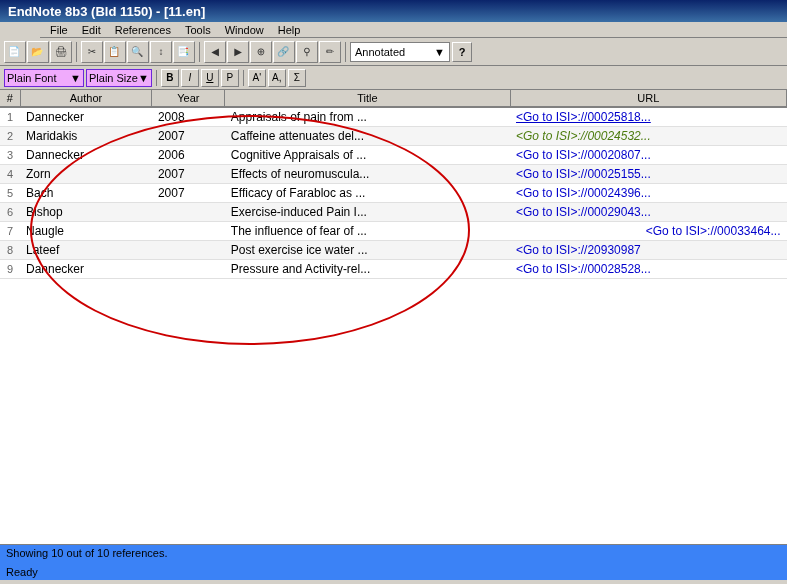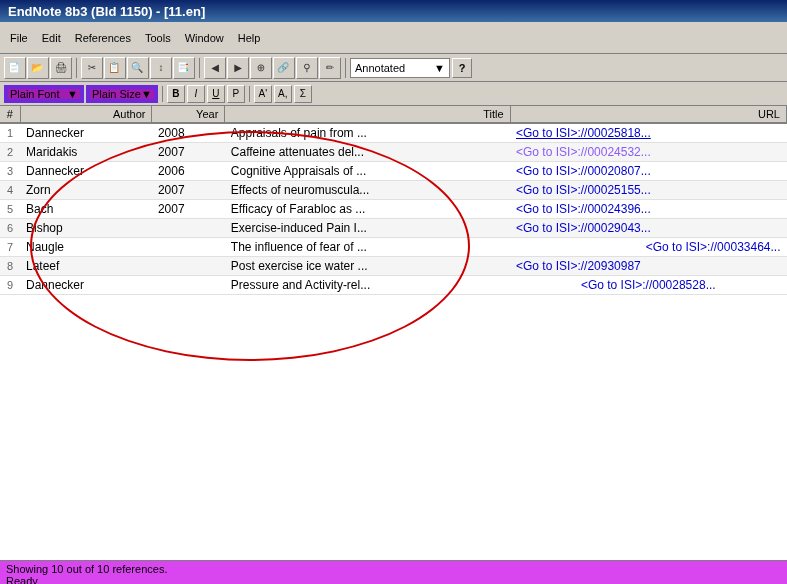--- a/index.html
+++ b/index.html
@@ -20,26 +20,27 @@
       display: flex;
       align-items: center;
       padding: 0 8px;
       font-size: 13px;
       font-weight: bold;
     }
 
     
     .menu-bar {
       background: #d4d0c8;
-      height: 32px;
+      height: 16px;
       display: flex;
       align-items: center;
       padding: 0 4px;
       gap: 2px;
       border-bottom: 1px solid #808080;
+      margin-left: 40px;
     }
     .menu-item {
       padding: 2px 6px;
       font-size: 11px;
       cursor: pointer;
       color: #000;
     }
 
     
     .toolbar {
@@ -106,22 +107,22 @@
       background: #d4d0c8;
       height: 24px;
       display: flex;
       align-items: center;
       padding: 2px 4px;
       gap: 2px;
       border-bottom: 1px solid #808080;
     }
     .format-dropdown {
       height: 18px;
-      background: #a21caf;
-      border: 4px solid #6d28d9;
+      background: #f0abfc;
+      border: 1px solid #6d28d9;
       font-size: 11px;
       padding: 0 2px;
       display: flex;
       align-items: center;
       cursor: pointer;
       min-width: 70px;
       justify-content: space-between;
     }
     .format-btn {
       width: 18px;
@@ -156,21 +157,21 @@
     .ref-table {
       width: 100%;
       border-collapse: collapse;
       font-size: 12px;
     }
     .ref-table thead tr {
       background: #d4d0c8;
       border-bottom: 2px solid #808080;
     }
     .ref-table thead th {
-      text-align: right;
+      text-align: center;
       padding: 2px 6px;
       font-weight: normal;
       font-size: 11px;
       border-right: 1px solid #808080;
       white-space: nowrap;
       color: #000;
       cursor: pointer;
     }
     .ref-table thead th.num-col {
       width: 20px;
@@ -189,27 +190,27 @@
       font-size: 12px;
     }
     .ref-table tbody td.num-col {
       text-align: center;
       color: #666;
       font-size: 11px;
     }
 
     
     .status-bar {
-      background: #d946ef;
-      height: 29px;
+      background: #3b82f6;
+      height: 36px;
       border-top: 1px solid #808080;
       padding: 2px 6px;
       display: flex;
       flex-direction: column;
-      justify-content: flex-end;
+      justify-content: space-between;
     }
     .status-text {
       font-size: 11px;
       color: #000;
     }
 
     
     .oval-overlay {
       position: absolute;
       top: 25px;
@@ -329,21 +330,21 @@
           <td>Dannecker</td>
           <td>2008</td>
           <td>Appraisals of pain from ...</td>
           <td style="color: rgb(0, 0, 204); text-decoration: underline;">&lt;Go to ISI&gt;://00025818...</td>
         </tr>
         <tr>
           <td class="num-col">2</td>
           <td>Maridakis</td>
           <td>2007</td>
           <td>Caffeine attenuates del...</td>
-          <td style="color: #8b5cf6;">&lt;Go to ISI&gt;://00024532...</td>
+          <td style="color: #4d7c0f; font-style: italic;">&lt;Go to ISI&gt;://00024532...</td>
         </tr>
         <tr>
           <td class="num-col">3</td>
           <td>Dannecker</td>
           <td>2006</td>
           <td>Cognitive Appraisals of ...</td>
           <td style="color: rgb(0, 0, 204); margin-left: 24px;">&lt;Go to ISI&gt;://00020807...</td>
         </tr>
         <tr>
           <td class="num-col">4</td>
@@ -378,21 +379,21 @@
           <td>Lateef</td>
           <td></td>
           <td>Post exercise ice water ...</td>
           <td style="color: rgb(0, 0, 204);">&lt;Go to ISI&gt;://20930987</td>
         </tr>
         <tr>
           <td class="num-col">9</td>
           <td>Dannecker</td>
           <td></td>
           <td>Pressure and Activity-rel...</td>
-          <td style="color: rgb(0, 0, 204); text-align: center;">&lt;Go to ISI&gt;://00028528...</td>
+          <td style="color: rgb(0, 0, 204);">&lt;Go to ISI&gt;://00028528...</td>
         </tr>
       </tbody>
   </table>
 </div>
 
 <div class="status-bar">
   <div class="status-text">Showing 10 out of 10 references.</div>
   <div class="status-text">Ready</div>
 </div>
 

